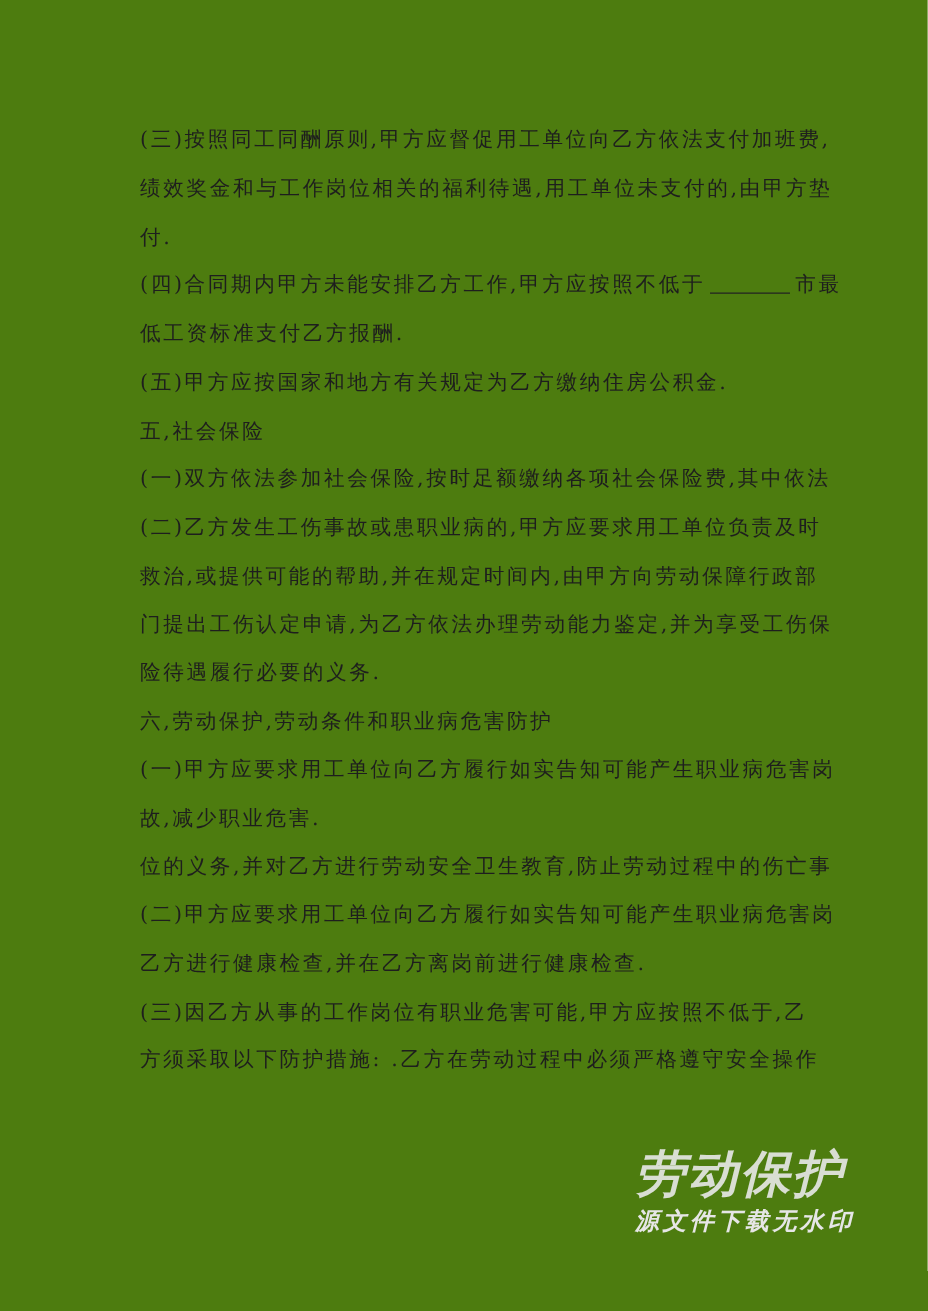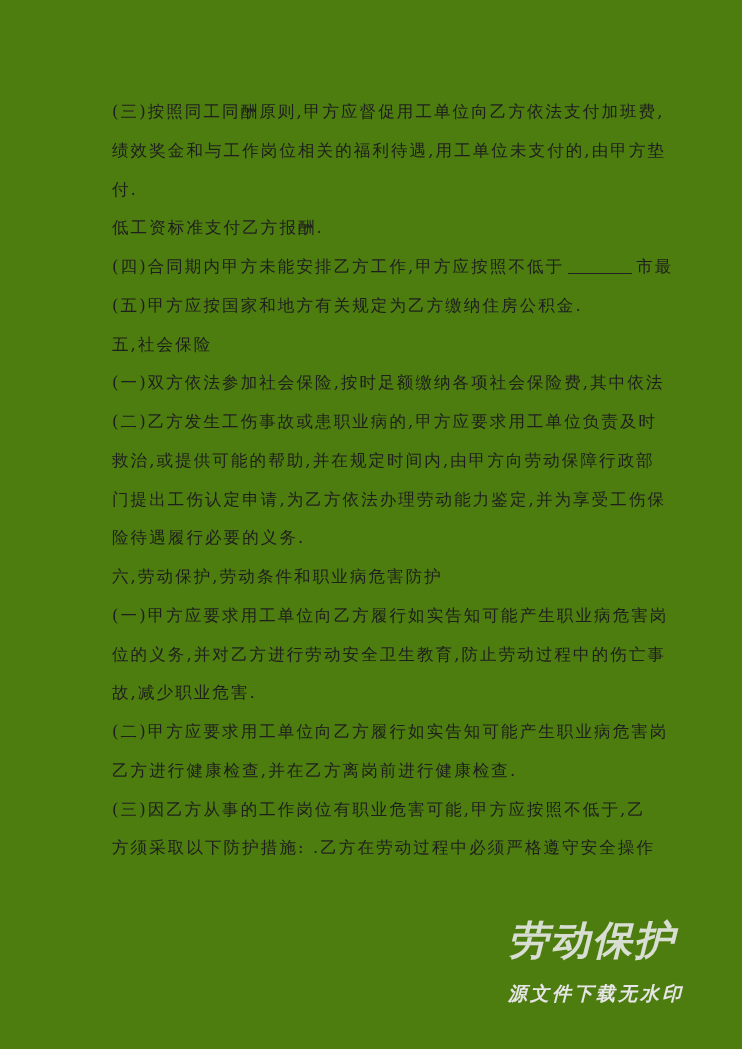--- a/index.html
+++ b/index.html
@@ -67,46 +67,46 @@
     opacity: 0.9;
   }
   .wm-sub {
     font-family: "DejaVu Sans", "Liberation Sans", sans-serif;
     font-weight: bold;
     font-style: italic;
     font-size: 19px;
     color: #e6e6e6;
     letter-spacing: 3px;
     line-height: 30px;
-    margin-top: 16px;
+    margin-top: 0;
   }
 </style>
 </head>
 <body>
 
 <div class="page">
   <div class="content">
     <div class="line">(三)按照同工同酬原则,甲方应督促用工单位向乙方依法支付加班费,</div>
     <div class="line">绩效奖金和与工作岗位相关的福利待遇,用工单位未支付的,由甲方垫</div>
     <div class="line short">付.</div>
-    <div class="line short">低工资标准支付乙方报酬.</div>
     <div class="line">
       <span>(四)合同期内甲方未能安排乙方工作,甲方应按照不低于</span><span class="blank"></span><span>市最</span>
     </div>
+    <div class="line short">低工资标准支付乙方报酬.</div>
     <div class="line short">(五)甲方应按国家和地方有关规定为乙方缴纳住房公积金.</div>
     <div class="line short">五,社会保险</div>
     <div class="line">(一)双方依法参加社会保险,按时足额缴纳各项社会保险费,其中依法</div>
     <div class="line">(二)乙方发生工伤事故或患职业病的,甲方应要求用工单位负责及时</div>
     <div class="line">救治,或提供可能的帮助,并在规定时间内,由甲方向劳动保障行政部</div>
     <div class="line">门提出工伤认定申请,为乙方依法办理劳动能力鉴定,并为享受工伤保</div>
     <div class="line short">险待遇履行必要的义务.</div>
     <div class="line short">六,劳动保护,劳动条件和职业病危害防护</div>
     <div class="line">(一)甲方应要求用工单位向乙方履行如实告知可能产生职业病危害岗</div>
+    <div class="line short">故,减少职业危害.</div>
     <div class="line">位的义务,并对乙方进行劳动安全卫生教育,防止劳动过程中的伤亡事</div>
-    <div class="line short">故,减少职业危害.</div>
     <div class="line">(二)甲方应要求用工单位向乙方履行如实告知可能产生职业病危害岗</div>
     <div class="line short">乙方进行健康检查,并在乙方离岗前进行健康检查.</div>
     <div class="line">(三)因乙方从事的工作岗位有职业危害可能,甲方应按照不低于,乙</div>
     <div class="line">方须采取以下防护措施: .乙方在劳动过程中必须严格遵守安全操作</div>
   </div>
 
   <div class="watermark">
     <div class="wm-main">劳动保护</div>
     <div class="wm-sub">源文件下载无水印</div>
   </div>

